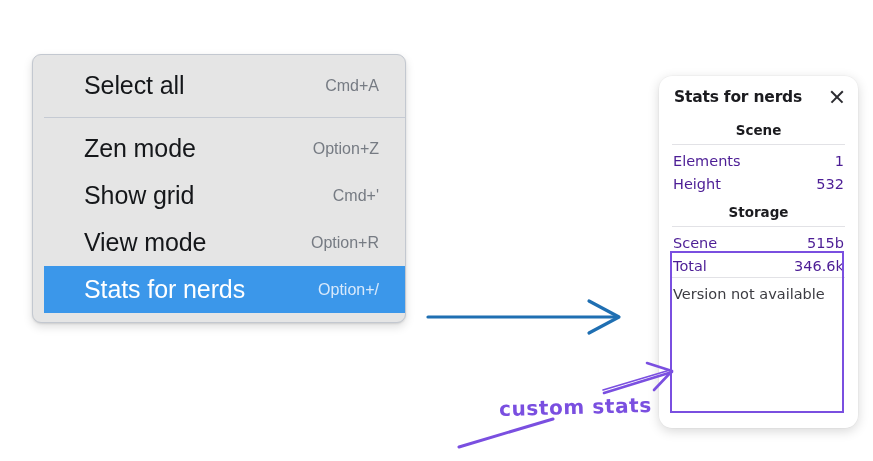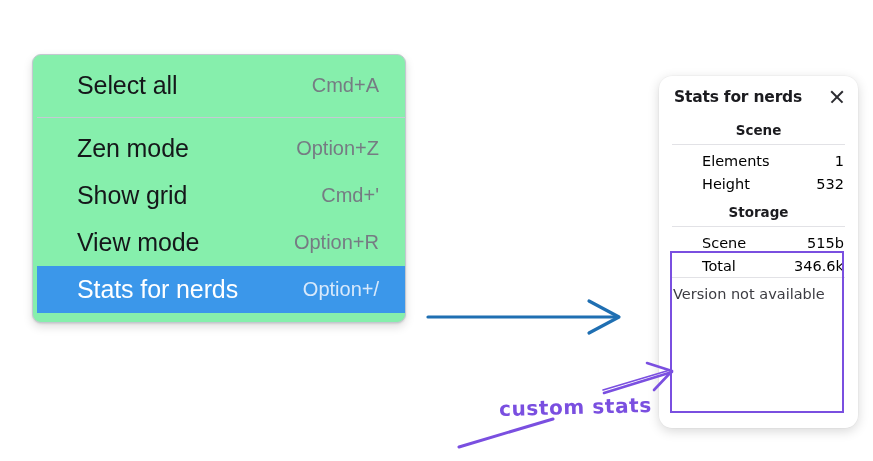--- a/index.html
+++ b/index.html
@@ -15,25 +15,25 @@
     font-family: "Liberation Sans", sans-serif;
     -webkit-font-smoothing: antialiased;
   }
 
   
   #context-menu {
     position: absolute;
     left: 32px;
     top: 54px;
     width: 374px;
-    background: #86efac;
+    background: #e5e5e5;
     border: 1px solid #c3c8d0;
     border-radius: 9px;
     box-shadow: 0 4px 10px rgba(0,0,0,0.13), 0 1px 2px rgba(0,0,0,0.10);
-    padding: 7px 0 9px 4px;
+    padding: 7px 0 9px 11px;
     box-sizing: border-box;
     overflow: hidden;
   }
   .menu-group { padding: 0; }
   .menu-separator {
     height: 1px;
     background: #c5cad3;
     margin: 8px 0 7px 0;
   }
   .menu-item {
@@ -45,21 +45,21 @@
     box-sizing: border-box;
     cursor: default;
   }
   .menu-item .label {
     font-size: 25px;
     color: #15171a;
     letter-spacing: -0.1px;
     white-space: nowrap;
   }
   .menu-item .shortcut {
-    font-size: 20px;
+    font-size: 16px;
     color: #767b83;
     white-space: nowrap;
   }
   .menu-item.selected {
     background: #3b97ea;
   }
   .menu-item.selected .label { color: #ffffff; }
   .menu-item.selected .shortcut { color: #d8e9fb; }
 
   
@@ -120,23 +120,22 @@
   .hrule {
     height: 1px;
     background: #e2e2e6;
     margin: 0 3px 4px 3px;
   }
   .stat-row {
     display: flex;
     align-items: center;
     justify-content: space-between;
     font-size: 14.5px;
-    color: #000000;
+    color: #4c1d95;
     padding: 3.5px 4px 3.5px 4px;
-    margin-left: 29px;
   }
   .stat-row .k { white-space: nowrap; }
   .stat-row .v { white-space: nowrap; }
   .stat-full {
     font-size: 14.5px;
     color: #3c3c42;
     padding: 4px 4px 3px 4px;
     white-space: nowrap;
   }
 

